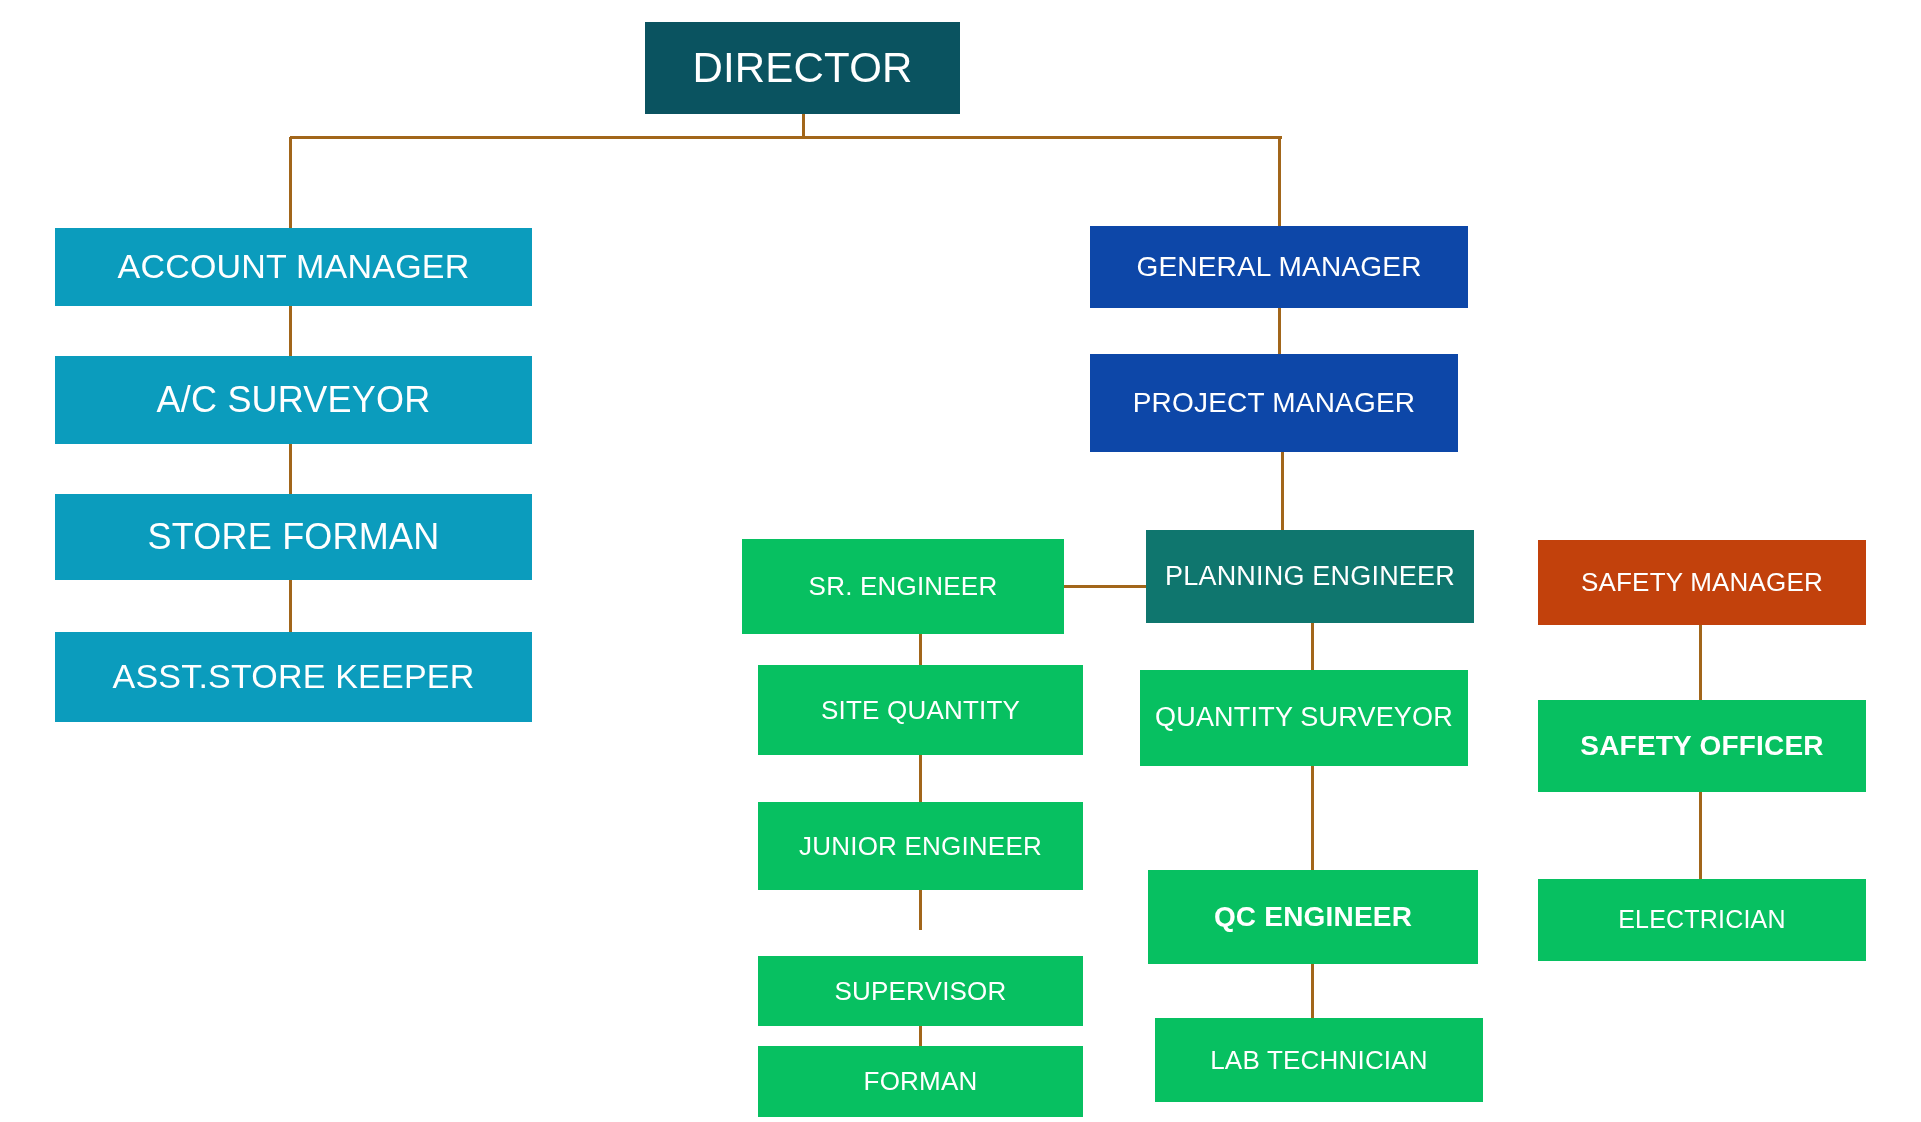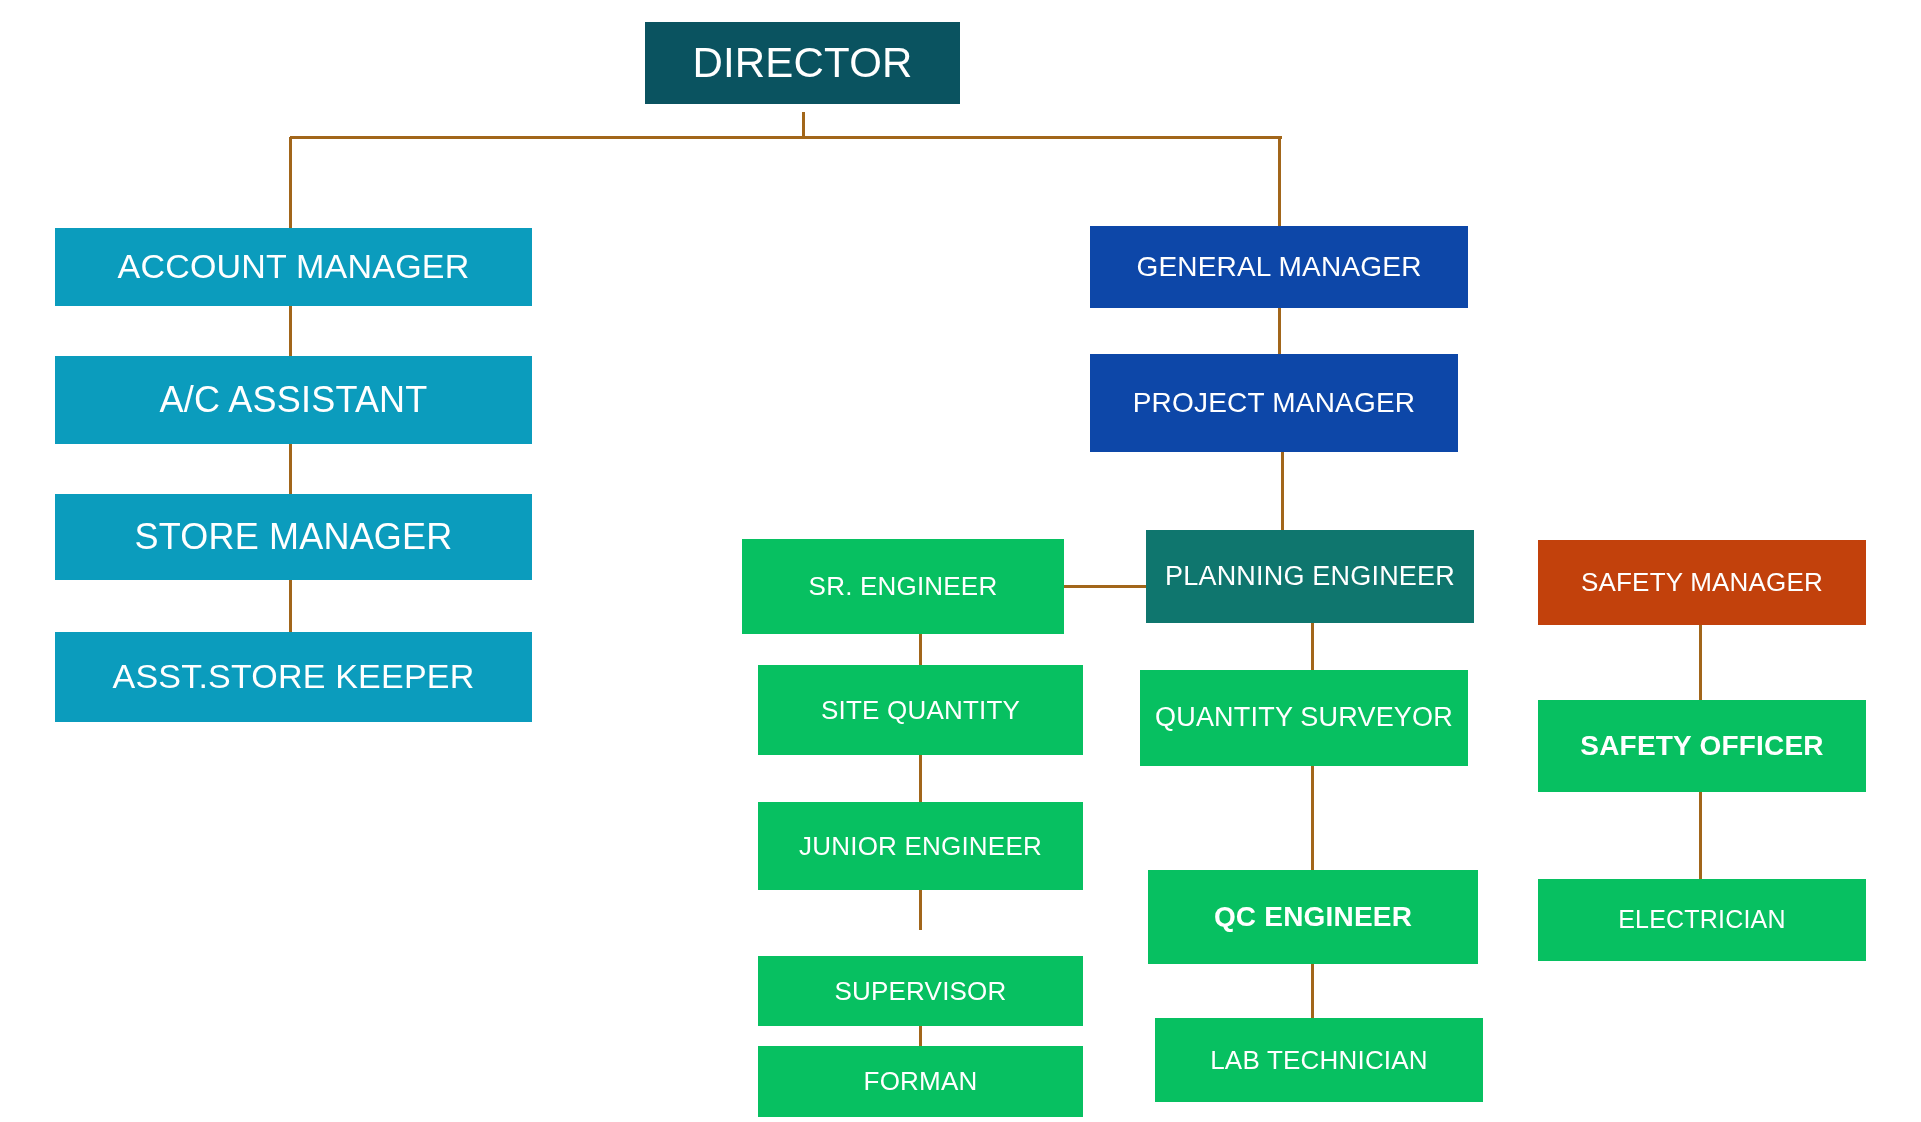--- a/index.html
+++ b/index.html
@@ -57,31 +57,31 @@
       <div class="connector v" style="background: rgb(162, 102, 26); left: 919px; top: 755px; height: 49px;"></div>
       <div class="connector v" style="background: rgb(162, 102, 26); left: 919px; top: 890px; height: 40px;"></div>
       <div class="connector v" style="background: rgb(162, 102, 26); left: 919px; top: 998px; height: 50px;"></div>
       <div class="connector v" style="background: rgb(162, 102, 26); left: 1311px; top: 623px; height: 49px;"></div>
       <div class="connector v" style="background: rgb(162, 102, 26); left: 1311px; top: 766px; height: 106px;"></div>
       <div class="connector v" style="background: rgb(162, 102, 26); left: 1311px; top: 964px; height: 56px;"></div>
       <div class="connector v" style="background: rgb(162, 102, 26); left: 1699px; top: 625px; height: 77px;"></div>
       <div class="connector v" style="background: rgb(162, 102, 26); left: 1699px; top: 792px; height: 89px;"></div>
     </div>
   <div id="node-layer">
-      <div class="node" style="left: 645px; top: 22px; width: 315px; height: 82px; background: rgb(10, 83, 96); font-size: 42px; font-weight: 400;">
+      <div class="node" style="left: 645px; top: 22px; width: 315px; height: 92px; background: rgb(10, 83, 96); font-size: 42px; font-weight: 400;">
         <span>DIRECTOR</span>
       </div>
       <div class="node" style="left: 55px; top: 228px; width: 477px; height: 78px; background: rgb(11, 156, 189); font-size: 34px; font-weight: 400;">
         <span>ACCOUNT MANAGER</span>
       </div>
       <div class="node" style="left: 55px; top: 356px; width: 477px; height: 88px; background: rgb(11, 156, 189); font-size: 36px; font-weight: 400;">
-        <span>A/C ASSISTANT</span>
+        <span>A/C SURVEYOR</span>
       </div>
       <div class="node" style="left: 55px; top: 494px; width: 477px; height: 86px; background: rgb(11, 156, 189); font-size: 36px; font-weight: 400;">
-        <span>STORE MANAGER</span>
+        <span>STORE FORMAN</span>
       </div>
       <div class="node" style="left: 55px; top: 632px; width: 477px; height: 90px; background: rgb(11, 156, 189); font-size: 34px; font-weight: 400;">
         <span>ASST.STORE KEEPER</span>
       </div>
       <div class="node" style="left: 1090px; top: 226px; width: 378px; height: 82px; background: rgb(13, 71, 168); font-size: 28px; font-weight: 400;">
         <span>GENERAL MANAGER</span>
       </div>
       <div class="node" style="left: 1090px; top: 354px; width: 368px; height: 98px; background: rgb(13, 71, 168); font-size: 28px; font-weight: 400;">
         <span>PROJECT MANAGER</span>
       </div>

